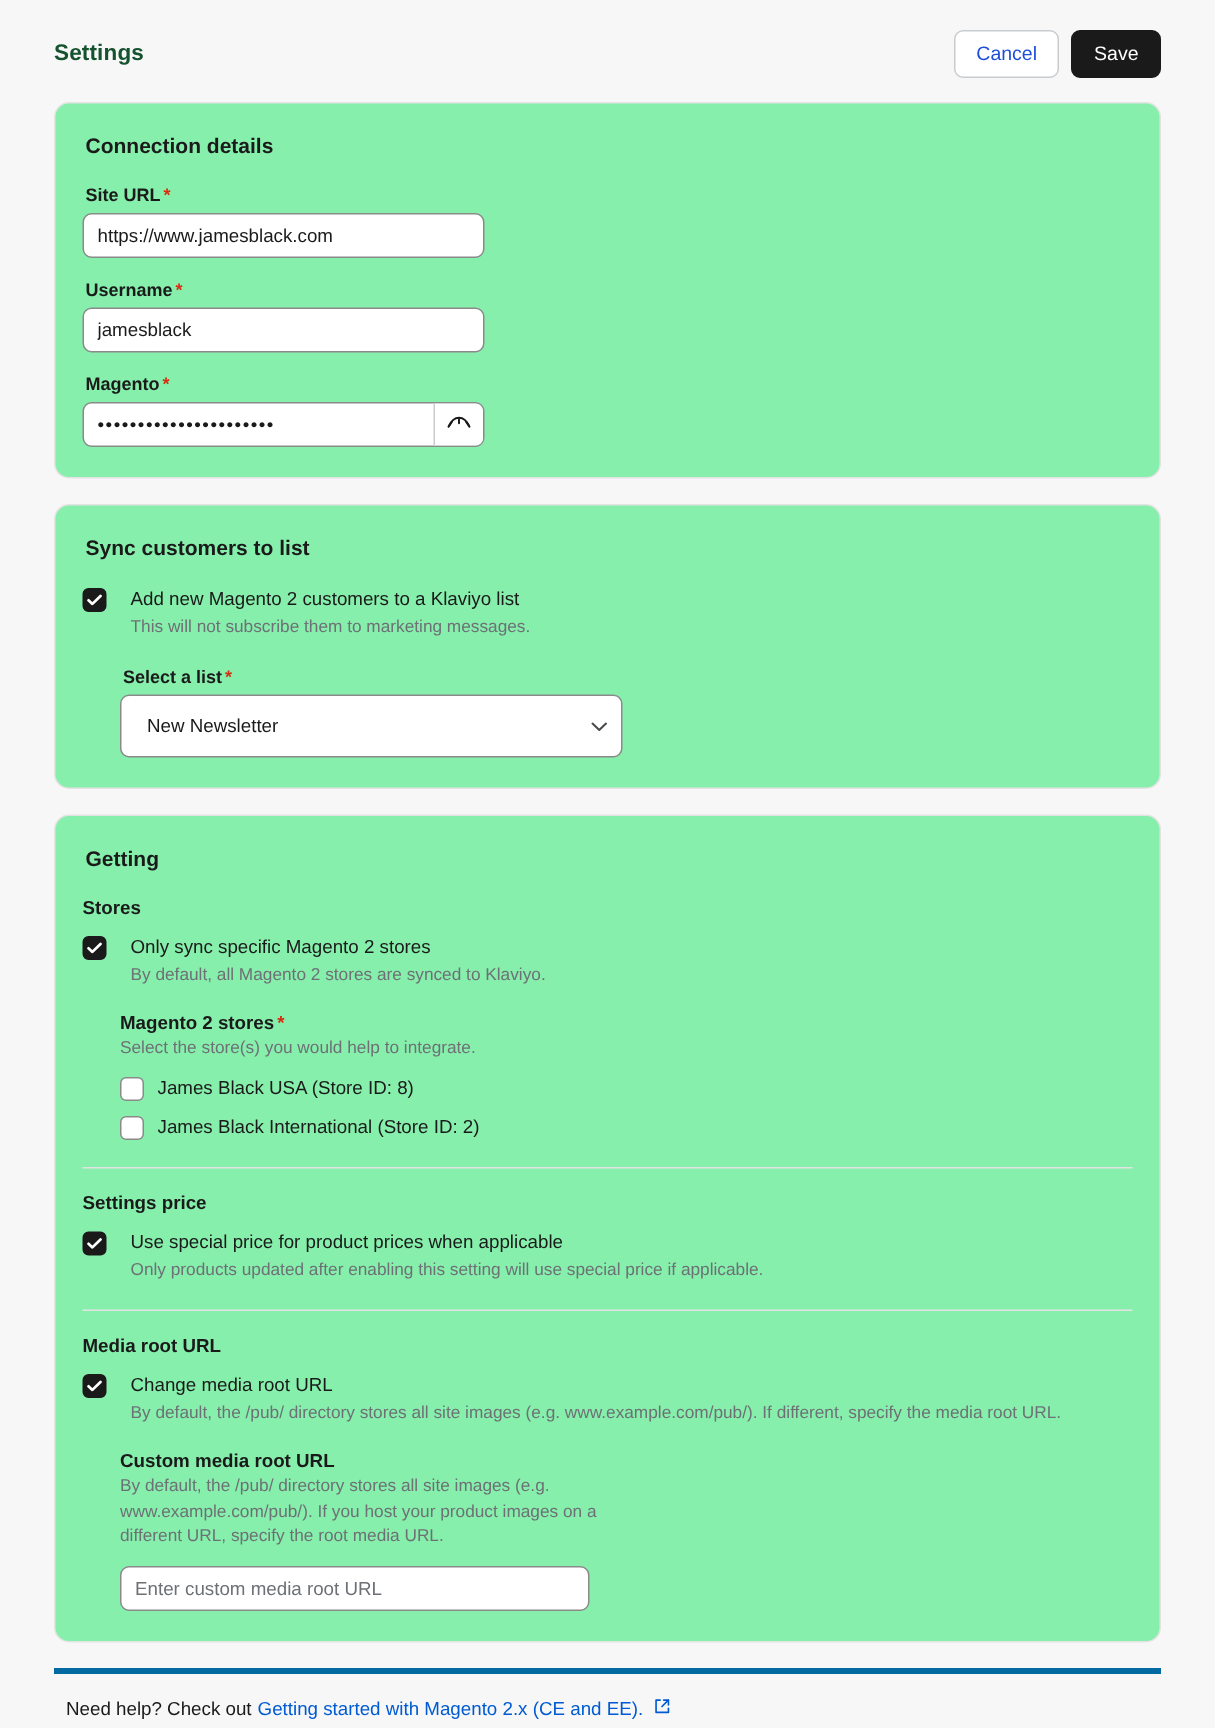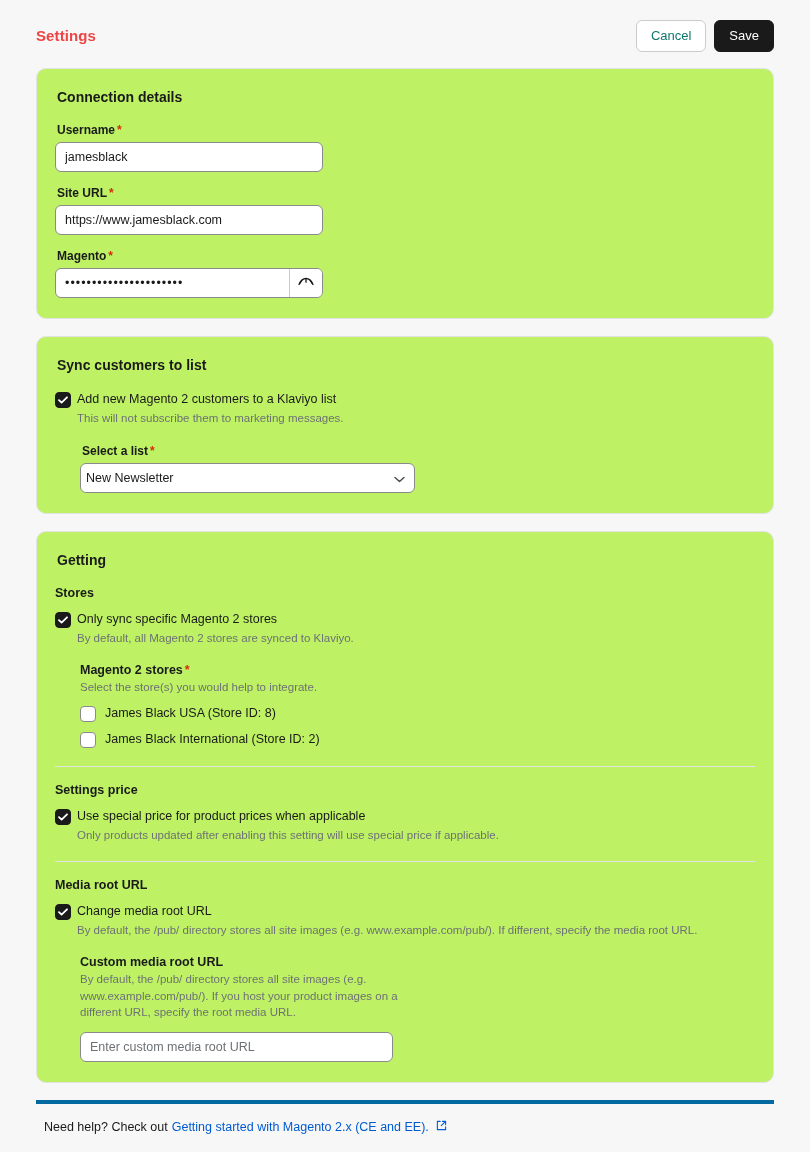--- a/index.html
+++ b/index.html
@@ -22,49 +22,49 @@
   
   .header {
     display: flex;
     align-items: center;
     justify-content: space-between;
     padding: 20px 0 16px 0;
   }
   .header-title {
     font-size: 15px;
     font-weight: bold;
-    color: #ef4444;
+    color: #14532d;
     letter-spacing: 0.1px;
   }
   .header-actions {
     display: flex;
     gap: 8px;
     align-items: center;
   }
   .btn {
     font-family: "Liberation Sans", sans-serif;
     font-size: 13px;
     border-radius: 6px;
     padding: 7px 14px;
     cursor: pointer;
     line-height: 1.2;
   }
   .btn-secondary {
     background: #ffffff;
     border: 1px solid #c9cccf;
-    color: #0f766e;
+    color: #1d4ed8;
   }
   .btn-primary {
     background: #1a1a1a;
     border: 1px solid #1a1a1a;
     color: #ffffff;
   }
   
   .card {
-    background: #bef264;
+    background: #86efac;
     border: 1px solid #e3e3e3;
     border-radius: 10px;
     margin-bottom: 17px;
     padding: 18px 18px 20px 18px;
   }
   .card-title {
     font-size: 14px;
     font-weight: bold;
     margin: 2px 0 18px 2px;
   }
@@ -119,21 +119,21 @@
     cursor: pointer;
     display: flex;
     align-items: center;
     justify-content: center;
     padding: 0;
   }
   
   .check-row {
     display: flex;
     align-items: flex-start;
-    gap: 6px;
+    gap: 16px;
   }
   .cbox {
     width: 16px;
     height: 16px;
     border-radius: 4px;
     flex: 0 0 16px;
     margin-top: 1px;
     cursor: pointer;
     display: flex;
     align-items: center;
@@ -155,27 +155,27 @@
     line-height: 1.45;
   }
   
   .select-wrap {
     position: relative;
     width: 335px;
     margin-top: 5px;
   }
   .select-box {
     width: 335px;
-    height: 30px;
+    height: 42px;
     border: 1px solid #8a8a8a;
     border-radius: 6px;
     background: #fff;
     font-size: 12.5px;
     font-family: "Liberation Sans", sans-serif;
-    padding: 0 30px 0 5px;
+    padding: 0 30px 0 17px;
     display: flex;
     align-items: center;
     cursor: pointer;
     color: #1a1a1a;
   }
   .select-caret {
     position: absolute;
     right: 10px;
     top: 50%;
     transform: translateY(-50%);
@@ -246,30 +246,30 @@
       <button class="btn btn-secondary">Cancel</button>
       <button class="btn btn-primary">Save</button>
     </div>
   </div>
 
   <div class="card">
     <div class="card-title">Connection details</div>
 
     <div class="field">
       <span class="label">
-        <span>Username</span><span class="req">*</span>
-      </span>
-      <input class="text-input" type="text" value="jamesblack" style="">
+        <span>Site URL</span><span class="req">*</span>
+      </span>
+      <input class="text-input" type="text" value="https://www.jamesblack.com" style="">
     </div>
 
     <div class="field">
       <span class="label">
-        <span>Site URL</span><span class="req">*</span>
-      </span>
-      <input class="text-input" type="text" value="https://www.jamesblack.com" style="">
+        <span>Username</span><span class="req">*</span>
+      </span>
+      <input class="text-input" type="text" value="jamesblack" style="">
     </div>
 
     <div class="field">
       <span class="label">
         <span>Magento</span><span class="req">*</span>
       </span>
       <div class="password-row">
         <input type="text" value="••••••••••••••••••••••" style="">
         <button class="eye-btn">
           <svg width="16" height="12" viewBox="0 0 16 12" aria-hidden="true">

